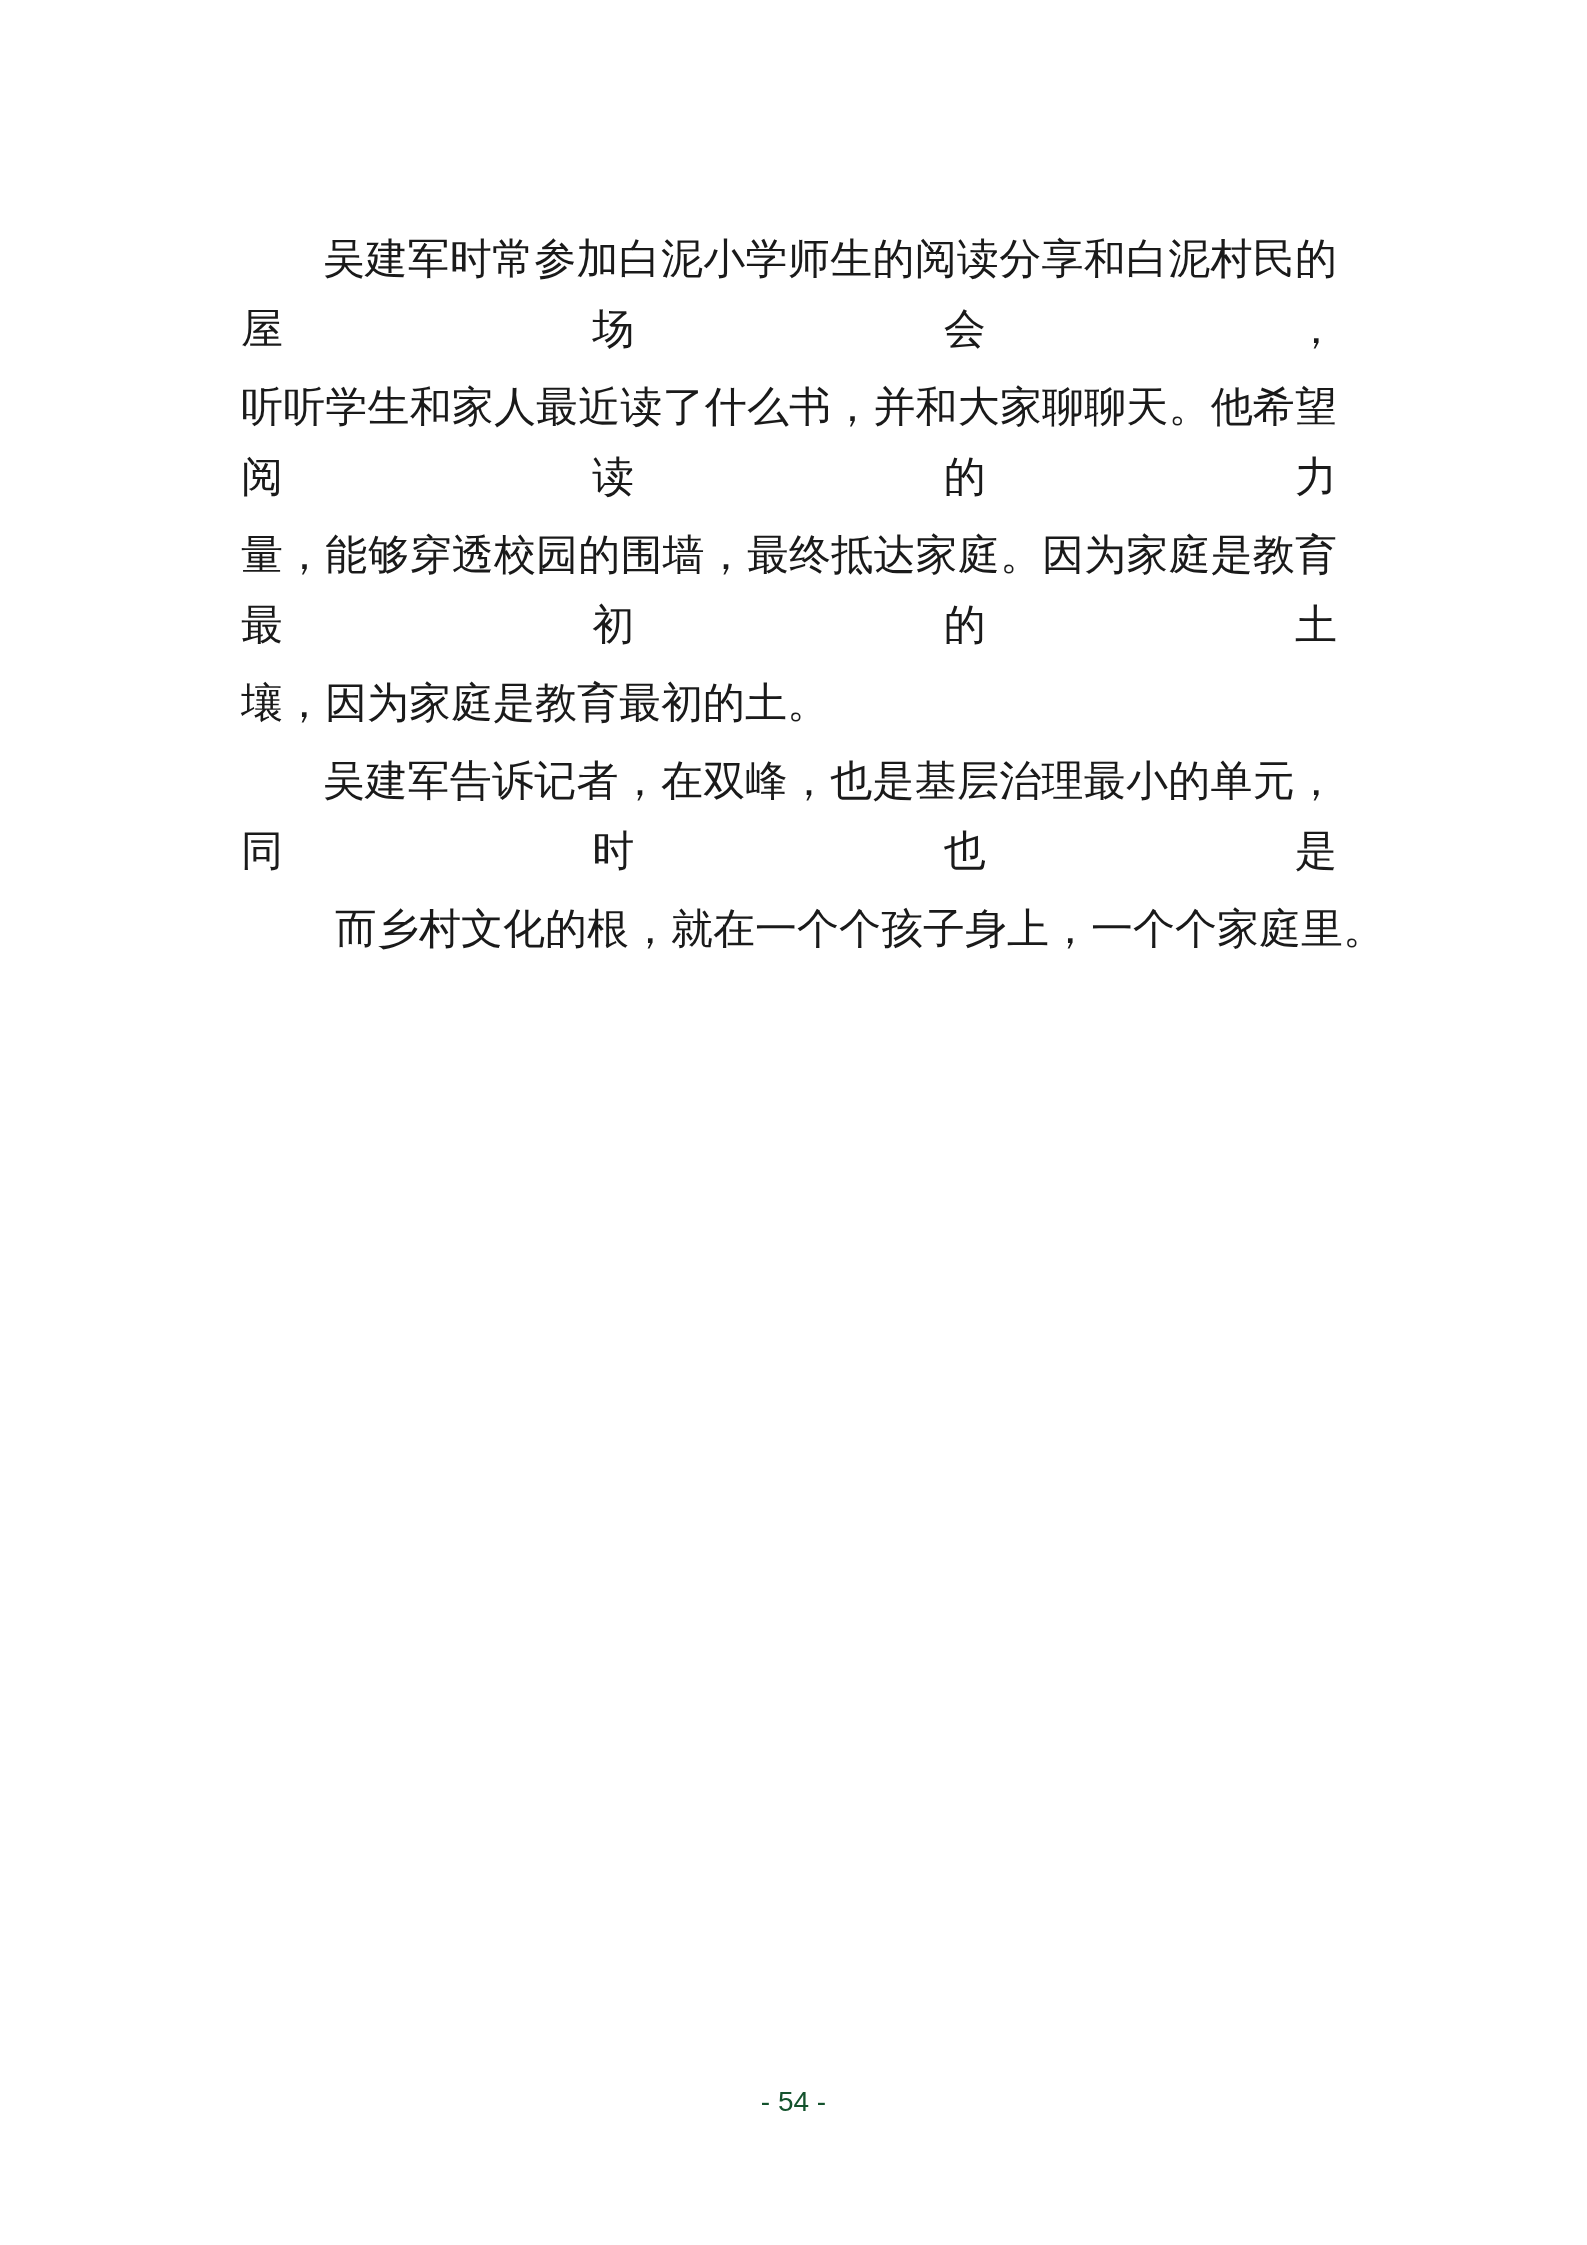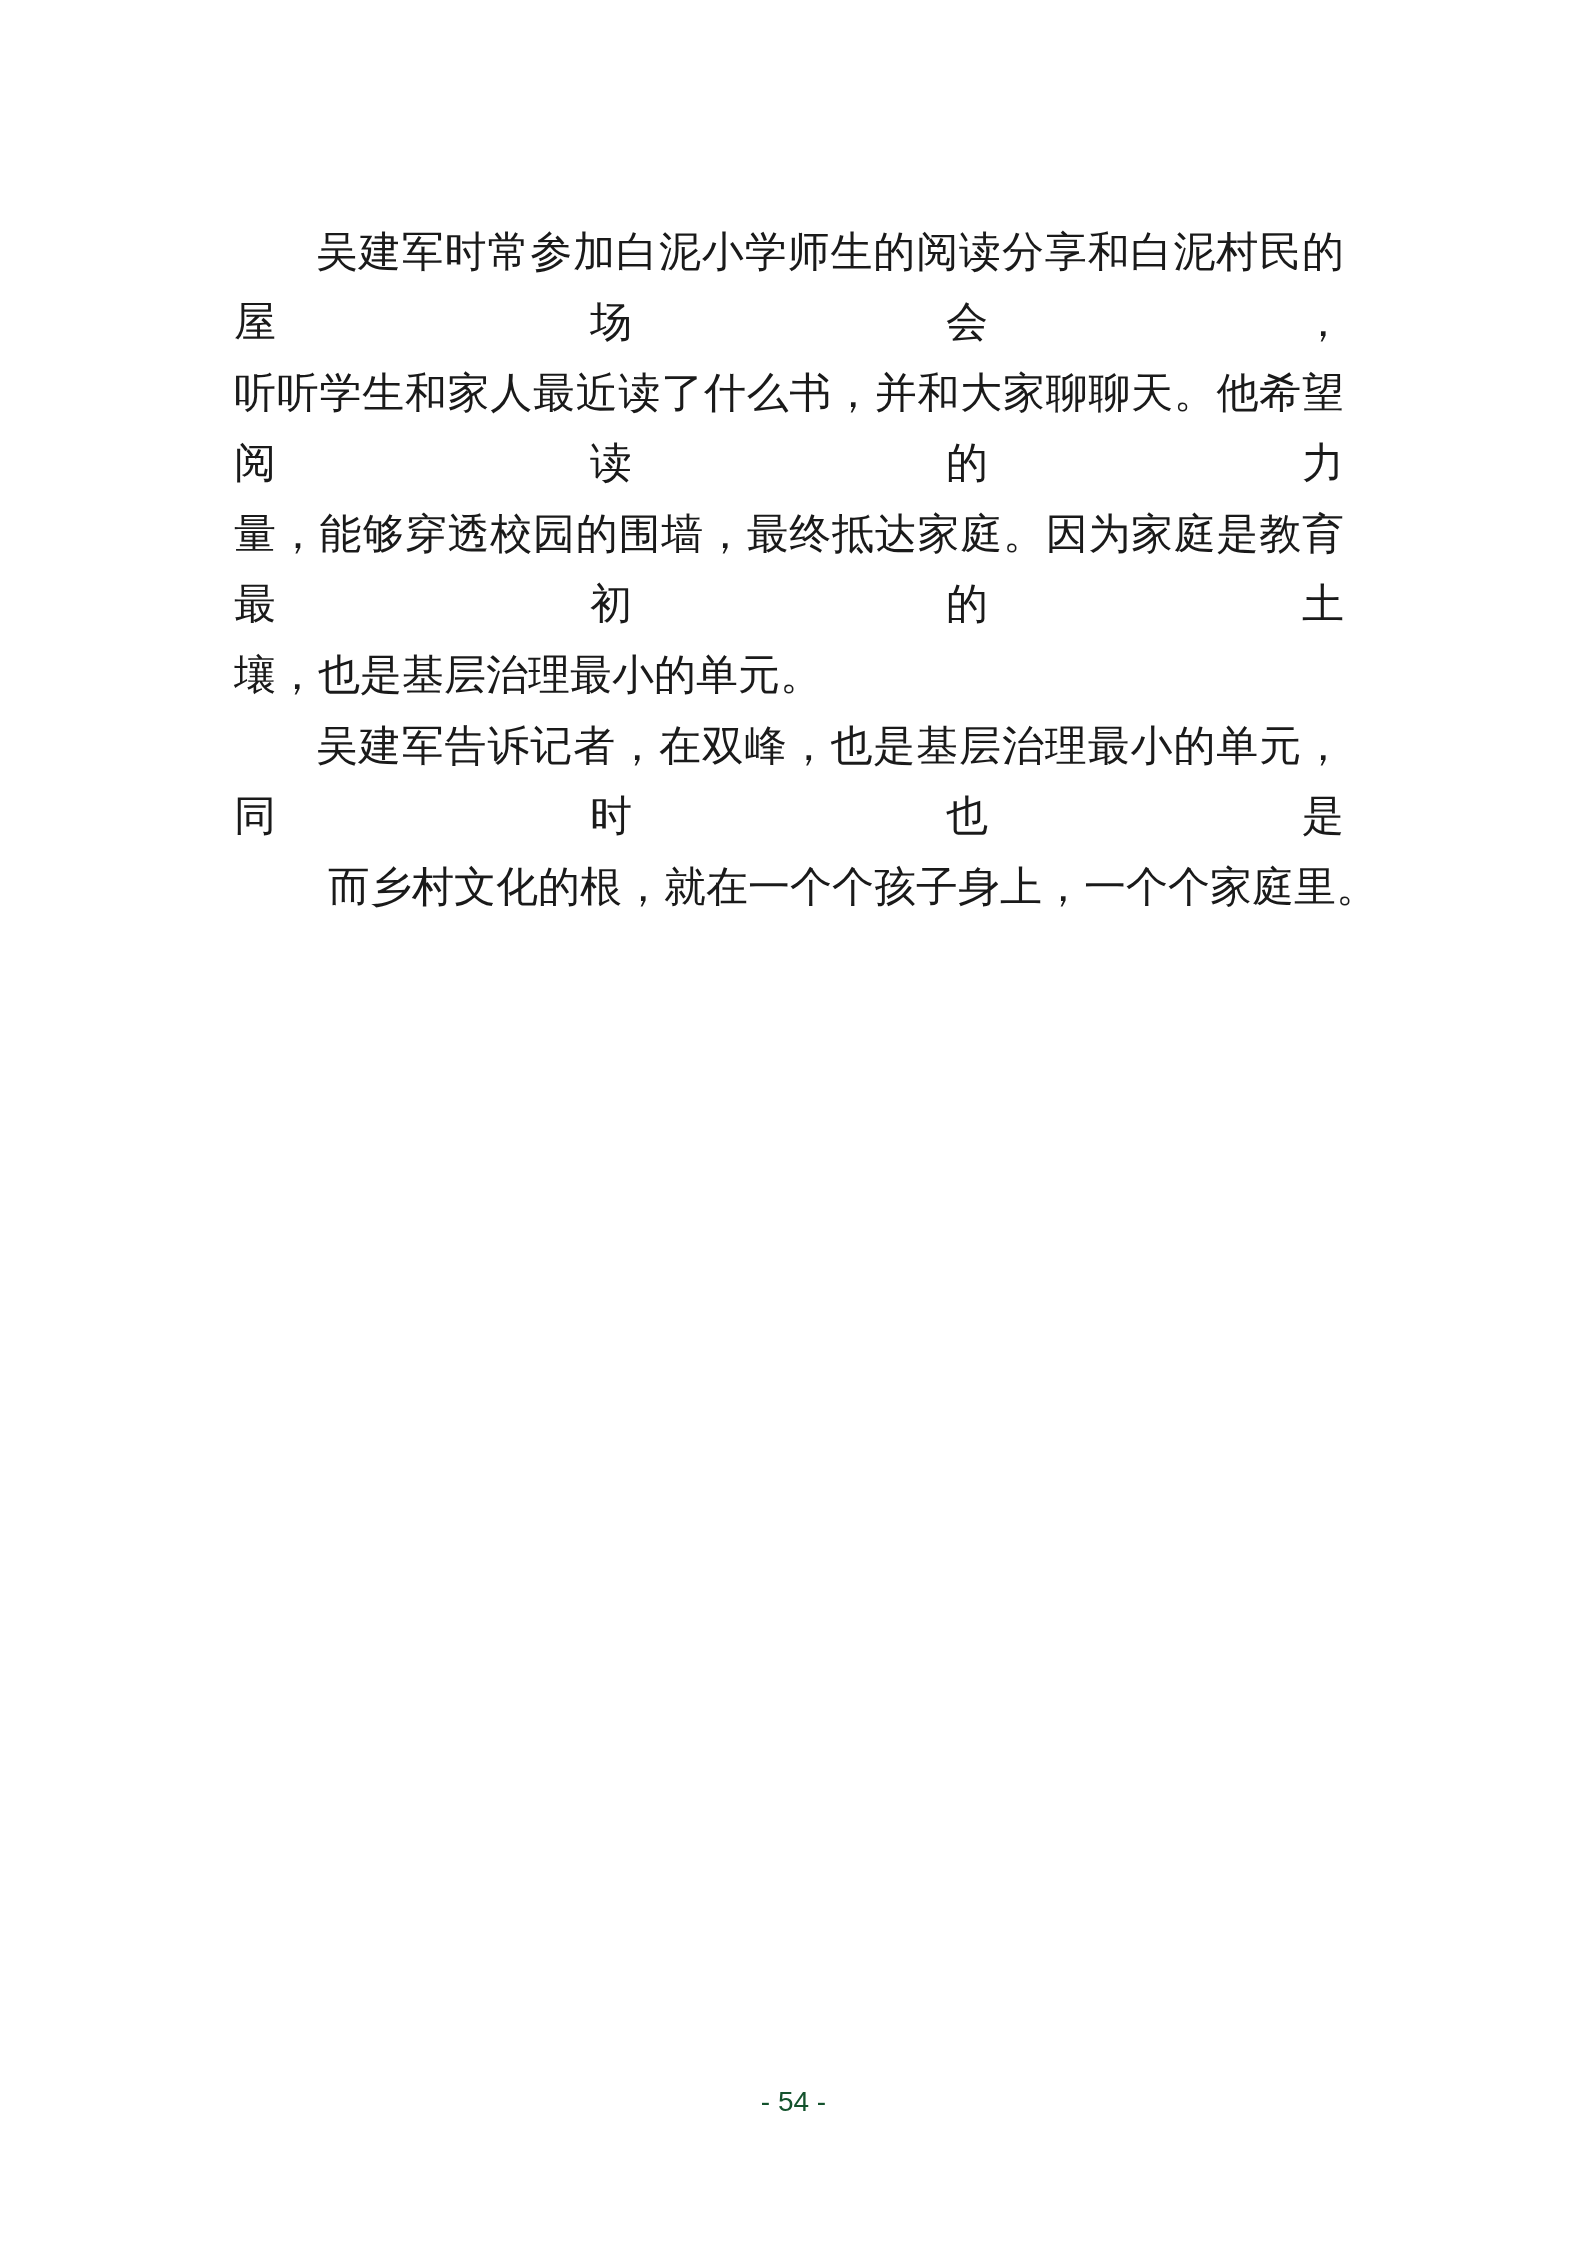--- a/index.html
+++ b/index.html
@@ -17,21 +17,21 @@
     font-family: "Liberation Serif", "DejaVu Serif", serif;
     color: #1a1a1a;
   }
   .text-block {
     position: absolute;
     left: 233px;
     top: 216px;
     width: 1112px;
   }
   .line {
-    margin: 1px;
+    margin: 8px;
     padding: 0;
     font-size: 42px;
     line-height: 70px;
     white-space: nowrap;
     color: #1a1a1a;
   }
   .line.justify {
     white-space: normal;
     text-align: justify;
     text-align-last: justify;
@@ -56,20 +56,20 @@
 </style>
 </head>
 <body>
 
 <div class="page">
 
   <div class="text-block">
     <p class="line justify indent-para">吴建军时常参加白泥小学师生的阅读分享和白泥村民的屋场会，</p>
     <p class="line justify">听听学生和家人最近读了什么书，并和大家聊聊天。他希望阅读的力</p>
     <p class="line justify">量，能够穿透校园的围墙，最终抵达家庭。因为家庭是教育最初的土</p>
-    <p class="line">壤，也是基层治理最小的单元。</p>
+    <p class="line">壤，因为家庭是教育最初的土。</p>
     <p class="line justify indent-para">吴建军告诉记者，在双峰，也是基层治理最小的单元，同时也是</p>
     <p class="line indent-last">而乡村文化的根，就在一个个孩子身上，一个个家庭里。</p>
   </div>
 
   <div class="page-number">- 54 -</div>
 
 </div>
 
 </body></html>

